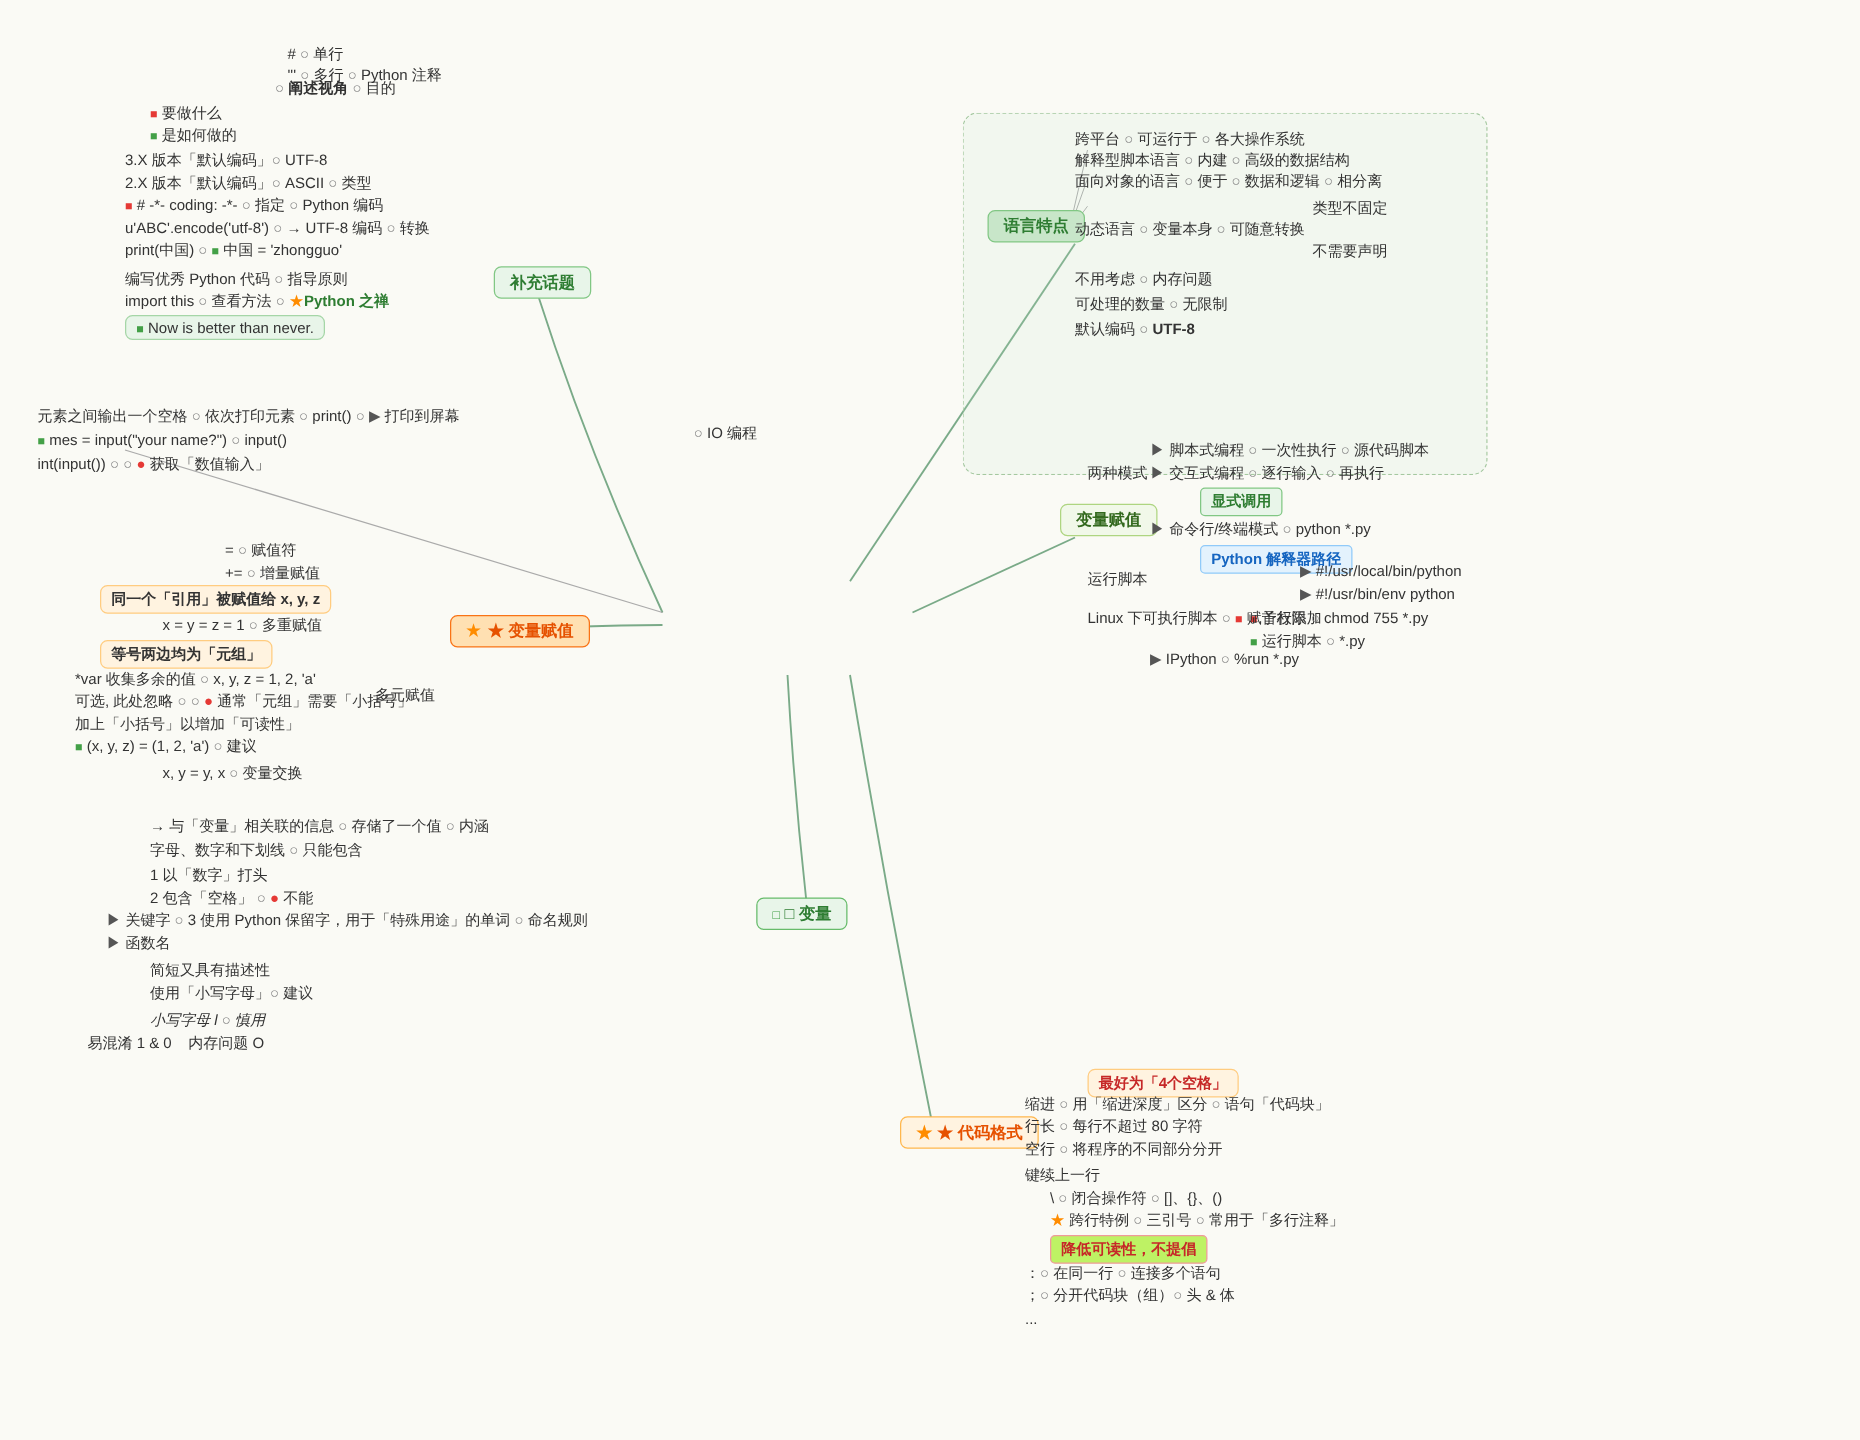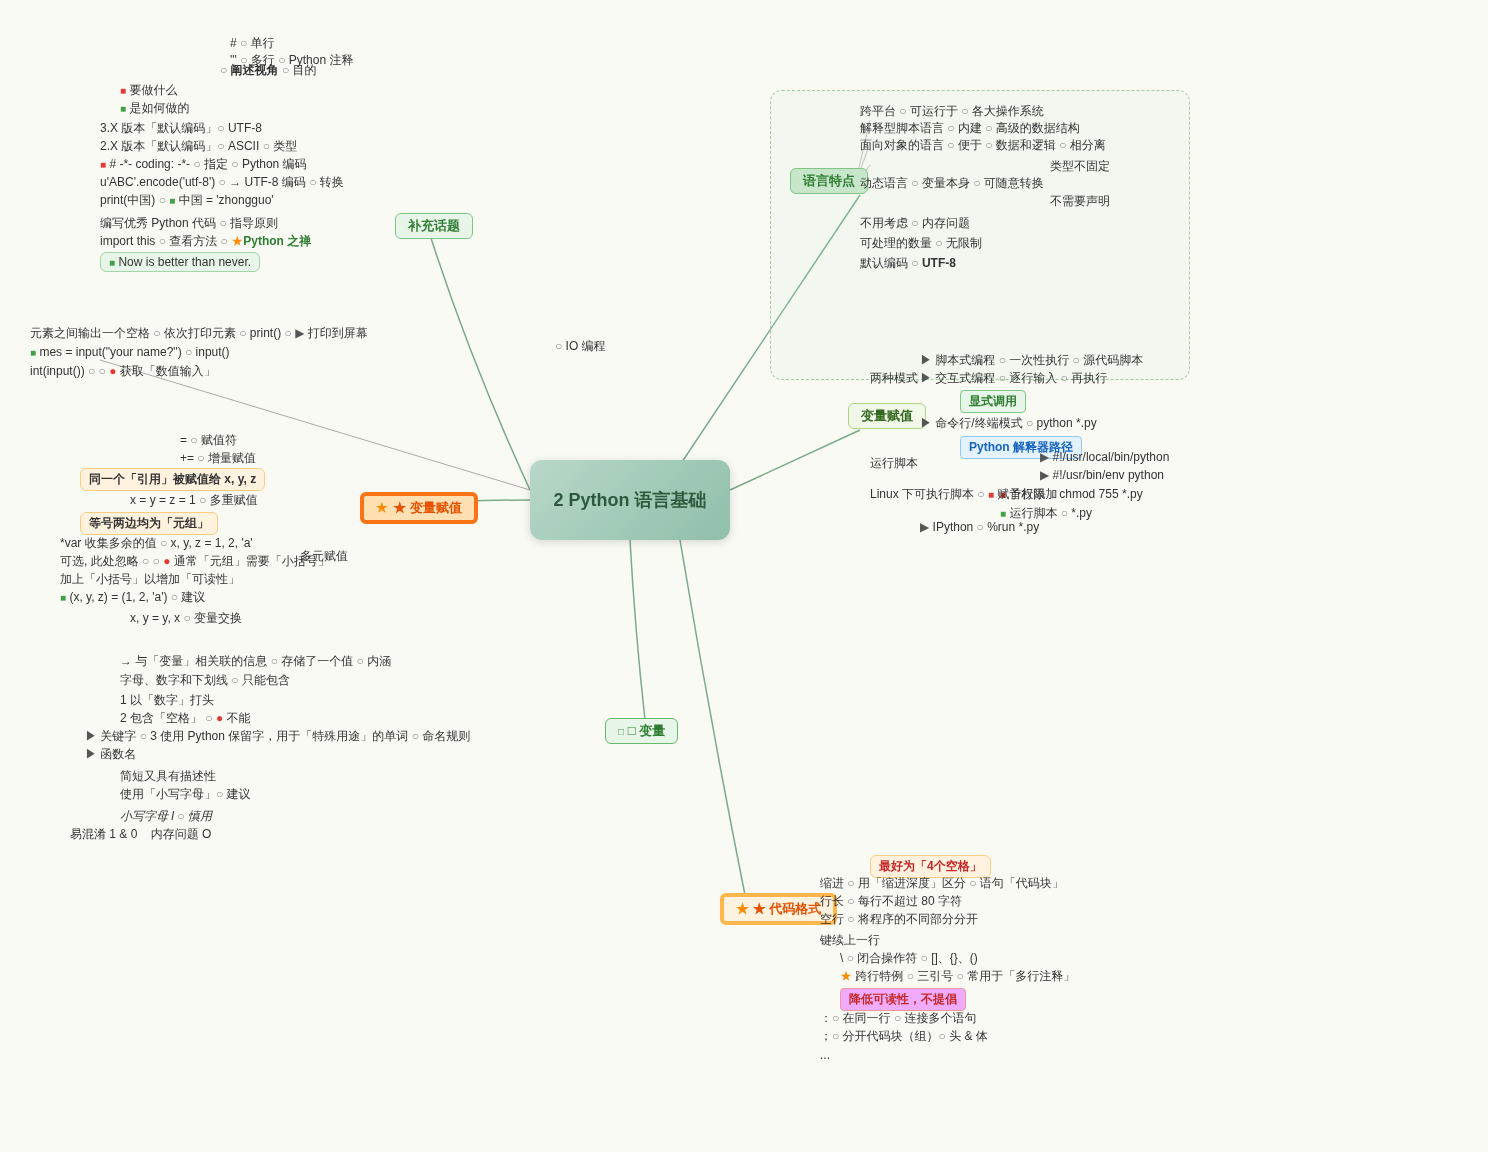--- a/index.html
+++ b/index.html
@@ -72,21 +72,21 @@
       background: #c8e6c9;
       border: 1px solid #81c784;
       border-radius: 6px;
       padding: 3px 12px;
       font-size: 13px;
       font-weight: bold;
       color: #2e7d32;
     }
     .topic-node.orange {
       background: #ffe0b2;
-      border: 4px solid #f97316;
+      border: 1px solid #f97316;
       color: #e65100;
     }
     .topic-node.blue {
       background: #e3f2fd;
       border: 1px solid #90caf9;
       color: #1565c0;
     }
     .star { color: #ff8c00; }
     .red-sq { color: #e53935; font-size: 10px; }
     .green-sq { color: #43a047; font-size: 10px; }
@@ -126,23 +126,20 @@
 
     <path d="M680,540 Q710,720 745,895" stroke="#7aaa88" stroke-width="1.5" fill="none"></path>
 
     <line x1="530" y1="490" x2="100" y2="360" stroke="#aaa" stroke-width="1" stroke-dasharray="none"></line>
 
     <line x1="855" y1="185" x2="870" y2="120" stroke="#aaa" stroke-width="0.8"></line>
     <line x1="855" y1="185" x2="870" y2="143" stroke="#aaa" stroke-width="0.8"></line>
     <line x1="855" y1="185" x2="870" y2="165" stroke="#aaa" stroke-width="0.8"></line>
   </svg>
 
-  <div class="center-node">
-    <span>2 Python  语言基础</span>
-  </div>
 
   <div class="section-box" style="left:770px; top:90px; width:420px; height:290px;"></div>
 
   <div class="topic-node" style="left:790px; top:168px;">
     <span>语言特点</span>
   </div>
 
   <div class="node" style="left:860px; top:103px;">
     跨平台 <span class="circle-o">○</span> 可运行于 <span class="circle-o">○</span> 各大操作系统
   </div>
@@ -370,21 +367,21 @@
   </div>
   <div class="node" style="left:820px; top:932px;">
     键续上一行
   </div>
   <div class="node" style="left:840px; top:950px;">
     \ <span class="circle-o">○</span> 闭合操作符 <span class="circle-o">○</span> []、{}、()
   </div>
   <div class="node" style="left:840px; top:968px;">
     <span class="star">★</span> 跨行特例 <span class="circle-o">○</span> 三引号 <span class="circle-o">○</span> 常用于「多行注释」
   </div>
-  <div class="node-box" style="left:840px; top:988px; font-weight:bold; color:#c62828; background:#f0abfc; border-color:#ef9a9a;">
+  <div class="node-box" style="left:840px; top:988px; font-weight:bold; color:#c62828; background:#bef264; border-color:#ef9a9a;">
     降低可读性，不提倡
   </div>
   <div class="node" style="left:820px; top:1010px;">
     ：<span class="circle-o">○</span> 在同一行 <span class="circle-o">○</span> 连接多个语句
   </div>
   <div class="node" style="left:820px; top:1028px;">
     ；<span class="circle-o">○</span> 分开代码块（组）<span class="circle-o">○</span> 头 &amp; 体
   </div>
   <div class="node" style="left:820px; top:1048px;">
     ...

